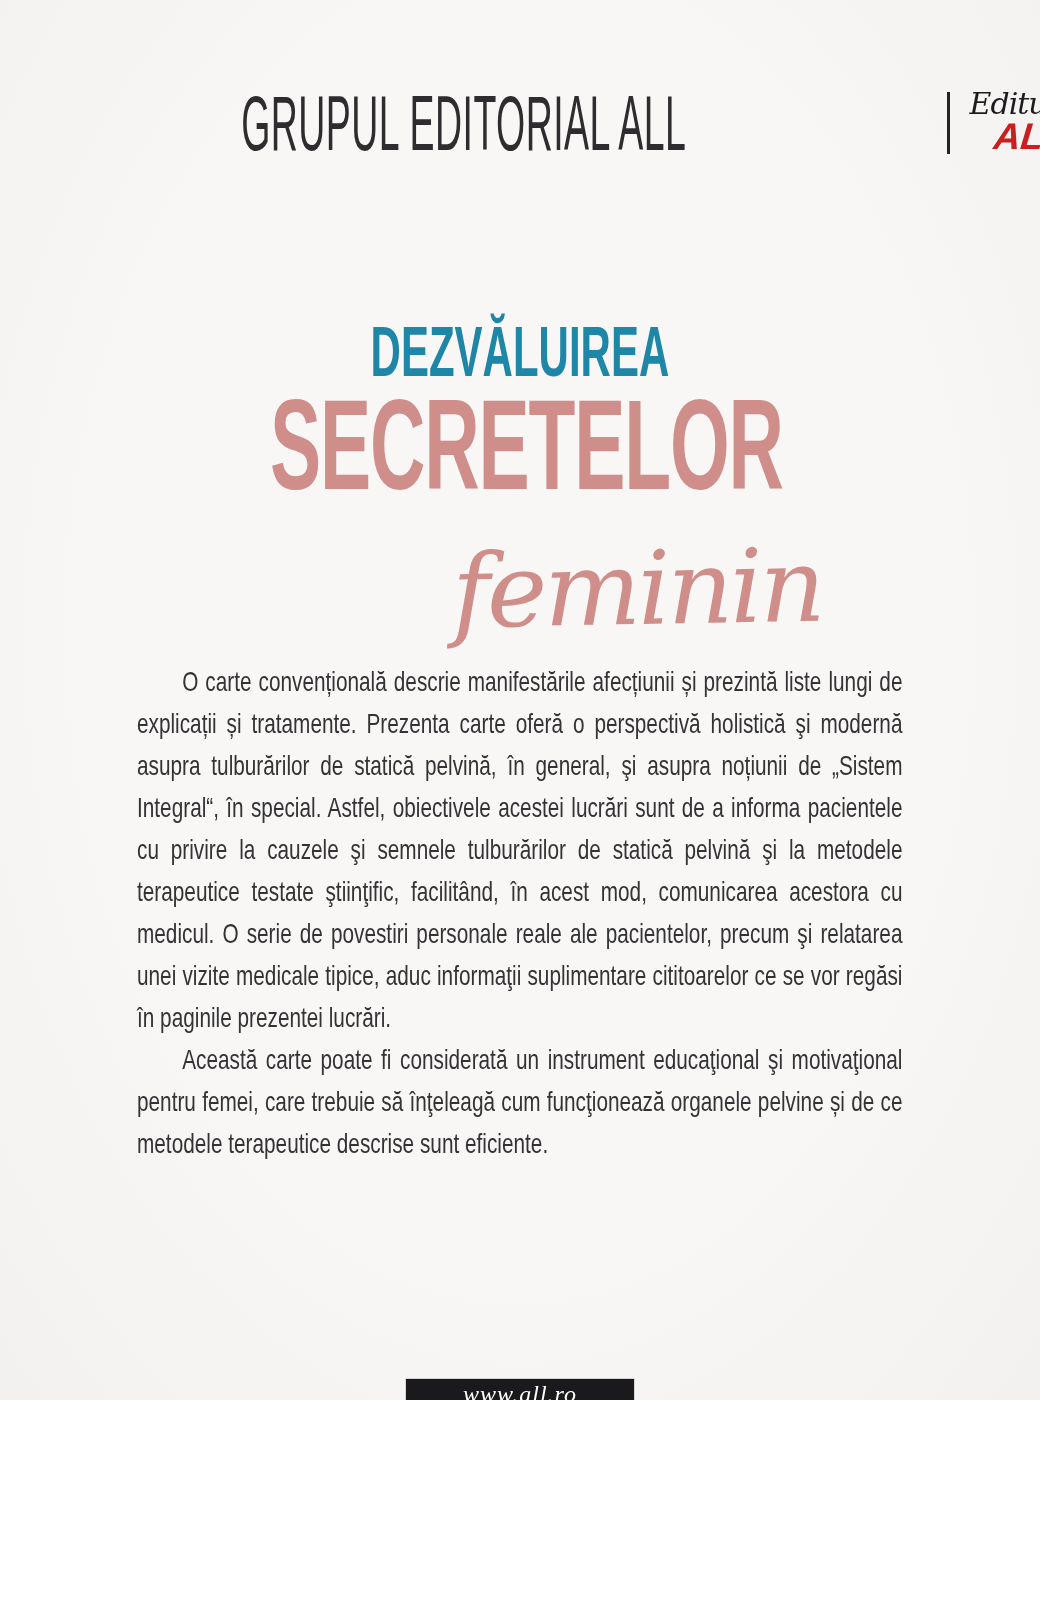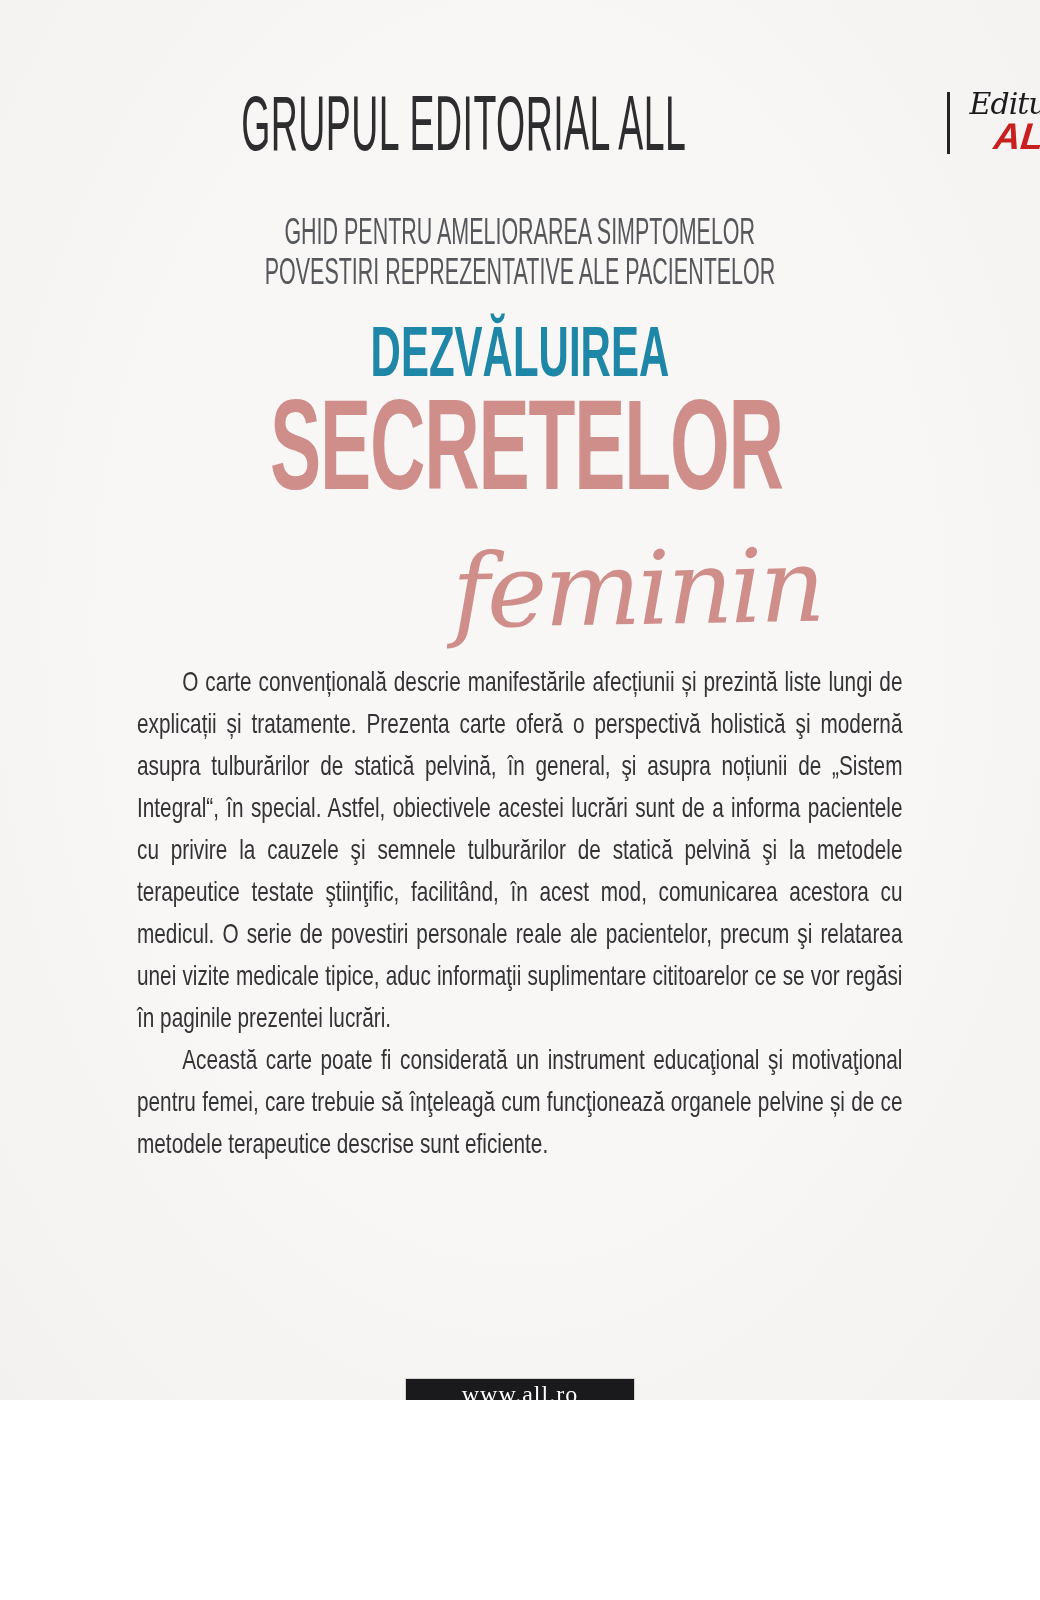--- a/index.html
+++ b/index.html
@@ -119,20 +119,21 @@
     background: #ffffff;
     border: 1px solid #d6d5d3;
     box-sizing: border-box;
   }
   .site-bar {
     height: 30px;
     background: var(--bar-black, #1a1a1d);
     display: flex;
     align-items: center;
     justify-content: center;
+    font-style: italic;
   }
   .site-url {
     font-family: "Liberation Serif", serif;
     font-size: 24px;
     color: #ffffff;
     letter-spacing: 1px;
   }
   .isbn-line {
     text-align: center;
     margin-top: 1px;
@@ -188,24 +189,20 @@
 
   <div class="header">
     <span class="cond publisher-name">GRUPUL EDITORIAL ALL</span>
     <span class="header-divider"></span>
     <span class="editura-logo">
       <span class="logo-script">Editura</span>
       <span class="logo-all">ALL</span>
     </span>
   </div>
 
-  <div class="kicker">
-    <span class="kicker-line"><span class="cond">GHID PENTRU AMELIORAREA SIMPTOMELOR</span></span>
-    <span class="kicker-line"><span class="cond">POVESTIRI REPREZENTATIVE ALE PACIENTELOR</span></span>
-  </div>
 
   <div class="title-line title-1">
     <span class="cond">DEZVĂLUIREA</span>
   </div>
   <div class="title-line title-2">
     <span class="cond">SECRETELOR</span>
   </div>
   <div class="title-script">feminin</div>
 
   <div class="blurb">

